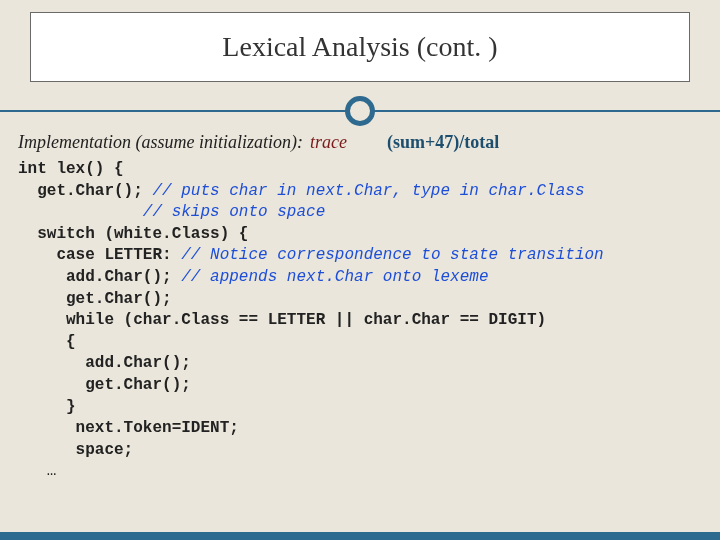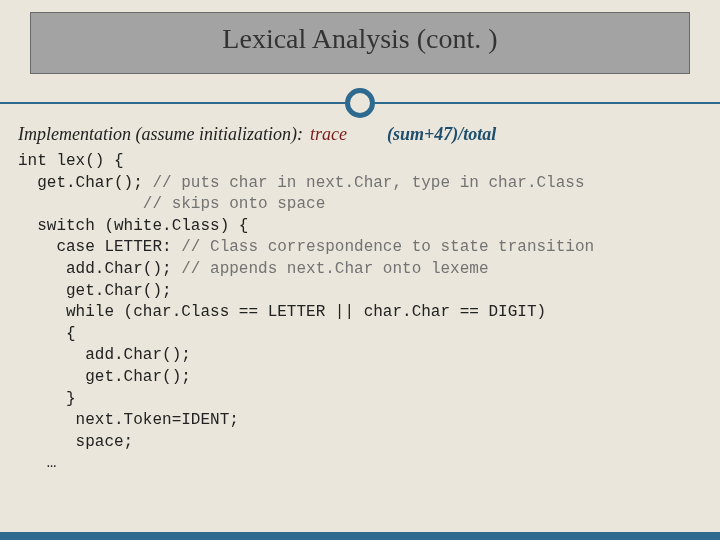--- a/index.html
+++ b/index.html
@@ -11,24 +11,24 @@
     position: relative;
     overflow: hidden;
   }
   .slide {
     width: 100%;
     height: 100%;
     position: relative;
   }
   .title-box {
     margin: 12px 30px 0 30px;
-    background: #a3a3a3;
+    background: #ffffff;
     border: 1px solid #6a6a6a;
     text-align: center;
-    padding: 10px 0 18px 0;
+    padding: 18px 0 18px 0;
   }
   .title-box h1 {
     font-family: Georgia, serif;
     font-weight: normal;
     font-size: 28px;
     color: #333;
   }
   .rule-wrap {
     position: relative;
     margin-top: 14px;
@@ -62,35 +62,34 @@
   .impl-label {
     font-style: italic;
     color: #222;
   }
   .trace-label {
     font-style: italic;
     color: #7a1b1b;
     margin-left: 7px;
   }
   .expr-label {
-    font-style: italic;
     font-weight: bold;
     color: #1d4e6e;
     margin-left: 40px;
   }
   .code-block {
     font-family: 'Courier New', Courier, monospace;
     font-size: 16px;
     line-height: 1.35;
     color: #222;
     padding: 2px 18px 0 18px;
     white-space: pre;
   }
-  .kw { font-weight: normal; }
-  .cmt { color: #737373; }
+  .kw { font-weight: bold; }
+  .cmt { color: #1d4ed8; font-style: italic; }
   .page-num {
     position: absolute;
     left: 10px;
     bottom: 6px;
     font-size: 12px;
     color: #9a8f70;
     font-family: Georgia, serif;
   }
   .bottom-bar {
     position: absolute;
@@ -118,21 +117,21 @@
   <div class="sub-row">
     <span class="impl-label">Implementation (assume initialization):</span>
     <span class="trace-label">trace</span>
     <span class="expr-label">(sum+47)/total</span>
   </div>
 
   <div class="code-block"><span class="kw">int lex() {</span>
 <span class="kw">  get.Char(); </span><span class="cmt">// puts char in next.Char, type in char.Class</span>
 <span class="cmt">             // skips onto space</span>
 <span class="kw">  switch (white.Class) {</span>
-<span class="kw">    case LETTER: </span><span class="cmt">// Class correspondence to state transition</span>
+<span class="kw">    case LETTER: </span><span class="cmt">// Notice correspondence to state transition</span>
 <span class="kw">     add.Char(); </span><span class="cmt">// appends next.Char onto lexeme</span>
 <span class="kw">     get.Char();</span>
 <span class="kw">     while (char.Class == LETTER || char.Char == DIGIT)</span>
 <span class="kw">     {</span>
 <span class="kw">       add.Char();</span>
 <span class="kw">       get.Char();</span>
 <span class="kw">     }</span>
 <span class="kw">      next.Token=IDENT;</span>
 <span class="kw">      space;</span>
 <span>   …</span></div>

